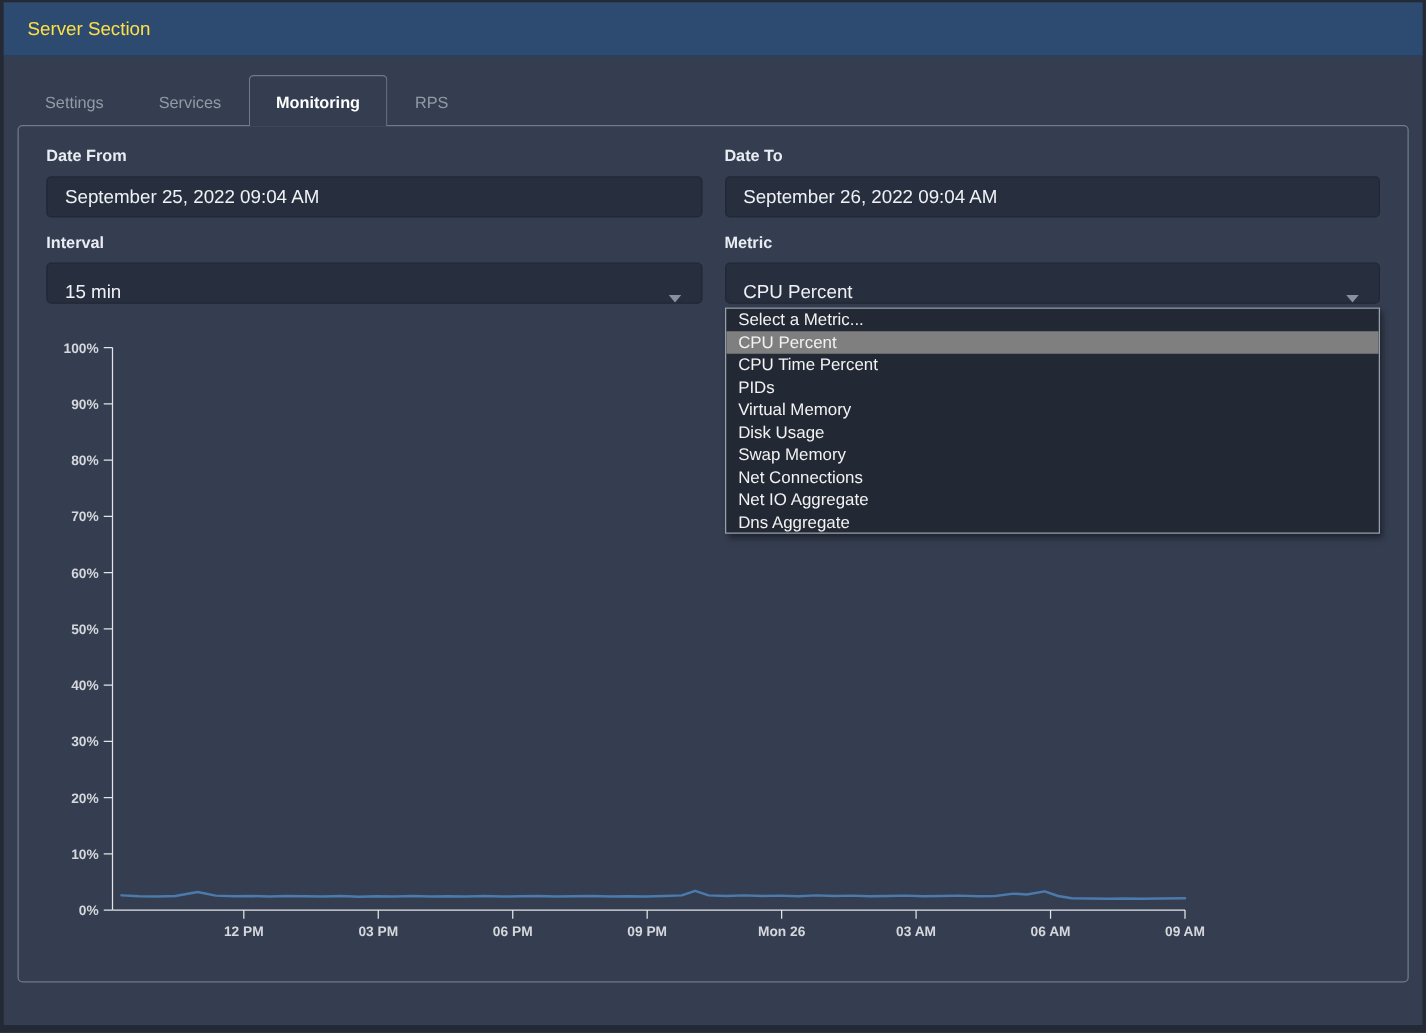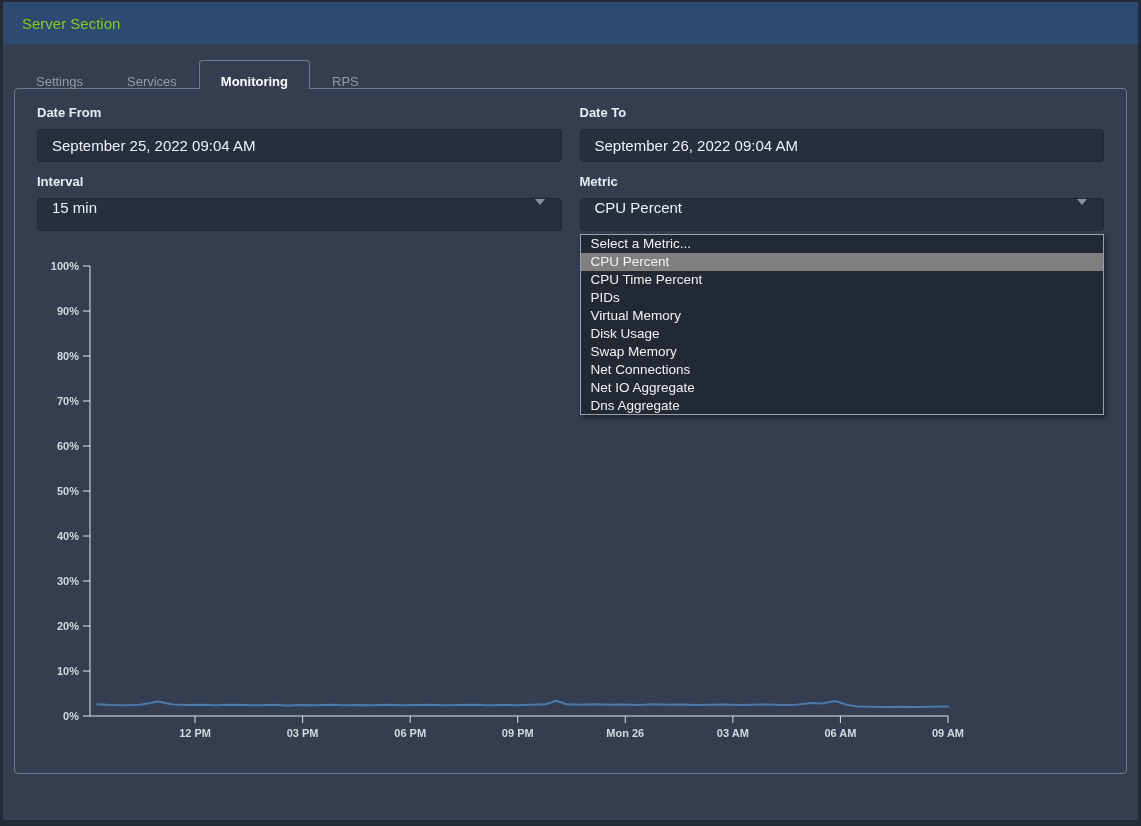--- a/index.html
+++ b/index.html
@@ -16,31 +16,31 @@
     width: 1135px; height: 818px;
     background: #353e50;
   }
   
   .app-header {
     height: 43px;
     background: #2d4a70;
     border-bottom: 1px solid #26405f;
     display: flex; align-items: center;
     padding-left: 19px;
-    color: #84cc16;
+    color: #fde047;
     font-size: 15px;
   }
   
   .tabbar {
     display: flex; align-items: flex-end;
     margin: 15px 11px 0 11px;
     position: relative; z-index: 2;
   }
   .tab {
-    padding: 13px 21px 0 21px;
+    padding: 13px 21px 12px 21px;
     font-size: 13px;
     color: #939aa6;
     cursor: pointer;
     border: 1px solid transparent;
     border-bottom: none;
     border-radius: 4px 4px 0 0;
     margin-bottom: -1px;
   }
   .tab.active {
     background: #353e50;
@@ -76,21 +76,21 @@
     background: #272e3d;
     border: 1px solid #212734;
     border-radius: 4px;
     color: #eef1f5;
     font-size: 15px;
     font-family: "Liberation Sans", sans-serif;
     padding: 0 14px;
     outline: none;
   }
   .select-box {
-    display: flex; align-items: flex-start; justify-content: space-between;
+    display: flex; align-items: flex-end; justify-content: space-between;
     cursor: pointer;
   }
   .select-caret {
     width: 0; height: 0;
     border-left: 5px solid transparent;
     border-right: 5px solid transparent;
     border-top: 6px solid #8a919d;
     margin-right: 2px;
   }
   

